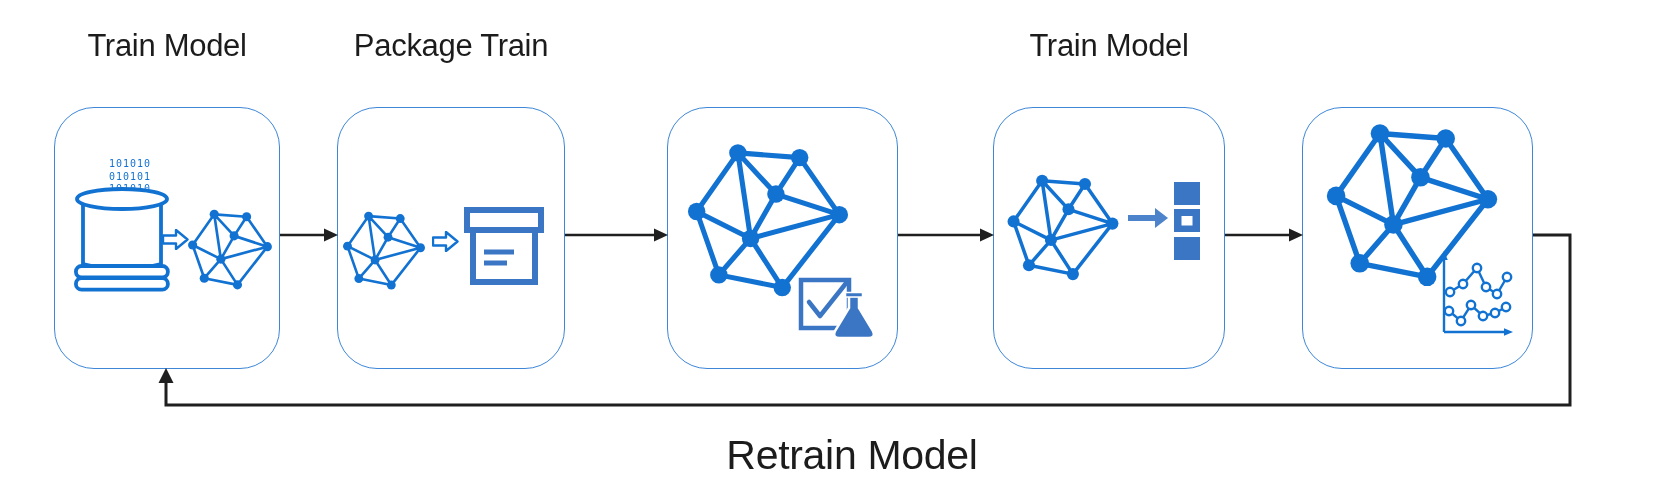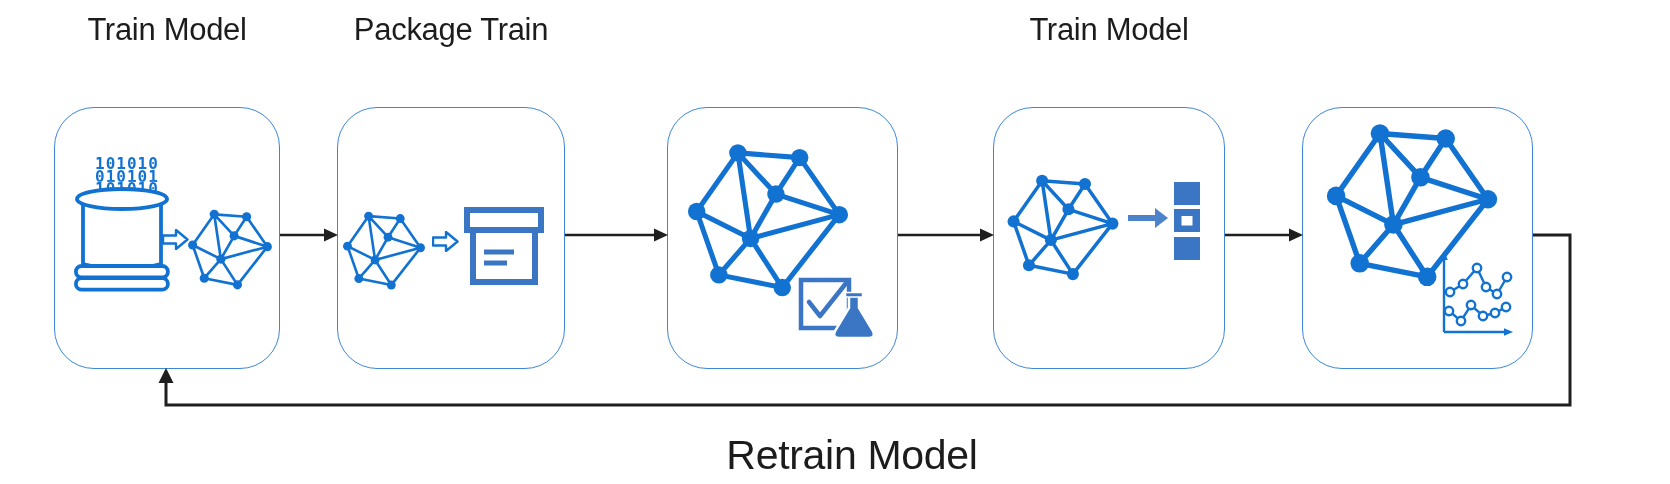--- a/index.html
+++ b/index.html
@@ -1,33 +1,33 @@
 <!DOCTYPE html>
 <html><head>
 <meta charset="utf-8">
 <style>
   html,body{margin:0;padding:0;background:#ffffff;}
   .canvas{
     position:relative;width:1670px;height:484px;background:#ffffff;overflow:hidden;
     font-family:"Liberation Sans", sans-serif;
   }
   .stage-title{
-    position:absolute;top:10px;width:300px;height:40px;line-height:40px;
+    position:absolute;top:26px;width:300px;height:40px;line-height:40px;
     text-align:center;font-size:31px;font-weight:400;letter-spacing:-0.3px;color:#1c1c1c;
     white-space:nowrap;
   }
   .stage-box{
     position:absolute;top:107px;height:262px;border:1.6px solid #3e87d8;border-radius:40px;
     background:transparent;box-sizing:border-box;
   }
   .overlay{position:absolute;left:0;top:0;width:1670px;height:484px;pointer-events:none;}
   .icon{position:absolute;}
   .binary-block{
-    position:absolute;left:95px;top:158px;width:56px;text-align:left;
-    font-family:"DejaVu Sans Mono", monospace;font-weight:bold;font-size:16px;line-height:12.5px;
+    position:absolute;left:95px;top:158px;width:56px;text-align:right;
+    font-family:"DejaVu Sans Mono", monospace;font-weight:normal;font-size:10px;line-height:12.5px;
     letter-spacing:1px;color:#1272d2;text-shadow:0 0 2px #ffffff;
   }
   .retrain-label{
     position:absolute;left:702px;top:432px;width:300px;text-align:center;
     font-size:41px;font-weight:400;letter-spacing:-0.3px;color:#1c1c1c;white-space:nowrap;
   }
 </style>
 </head>
 <body>
 

